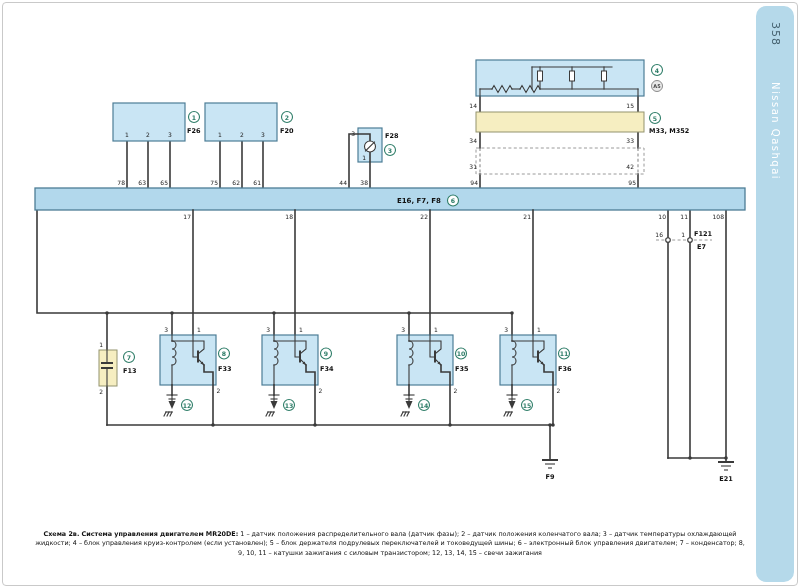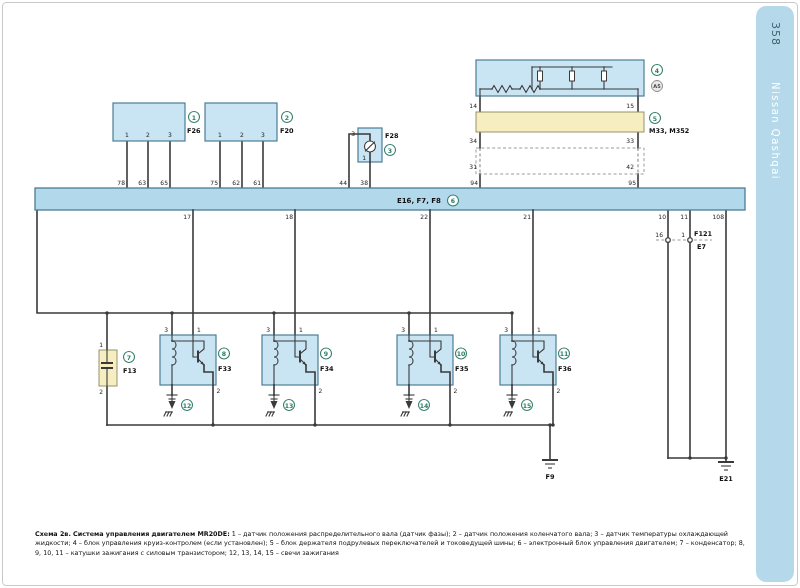--- a/index.html
+++ b/index.html
@@ -19,21 +19,21 @@
   .page-num {
     writing-mode:vertical-rl; margin-top:16px;
     font-size:11px; color:#44606e; letter-spacing:1px;
   }
   .brand {
     writing-mode:vertical-rl; margin-top:36px;
     font-size:10px; color:#ffffff; letter-spacing:1.5px;
   }
   .caption {
     position:absolute; left:35px; top:530px; width:710px;
-    font-size:6.4px; line-height:1.45; color:#111;
+    font-size:6.4px; line-height:1.45; color:#111;text-align:center;
   }
   .caption b { margin-right:2px; }
   svg { position:absolute; left:0; top:0; }
   svg text { font-family:"DejaVu Sans", sans-serif; }
   .w    { stroke:var(--c-wire,#3a3a3a); stroke-width:1.6; fill:none; stroke-linecap:square; }
   .ws   { stroke:var(--c-wire,#3a3a3a); stroke-width:1.1; fill:none; stroke-linecap:square; }
   .tb   { stroke:var(--c-wire,#3a3a3a); stroke-width:2; fill:none; }
   .blk  { fill:var(--c-block-fill,#c9e5f4); stroke:var(--c-stroke,#4d7d96); stroke-width:1.2; }
   .yel  { fill:var(--c-yellow-fill,#f6eec1); stroke:#93936f; stroke-width:1; }
   .busr { fill:var(--c-bus-fill,#b2d8ec); stroke:var(--c-stroke,#4d7d96); stroke-width:1.3; }

